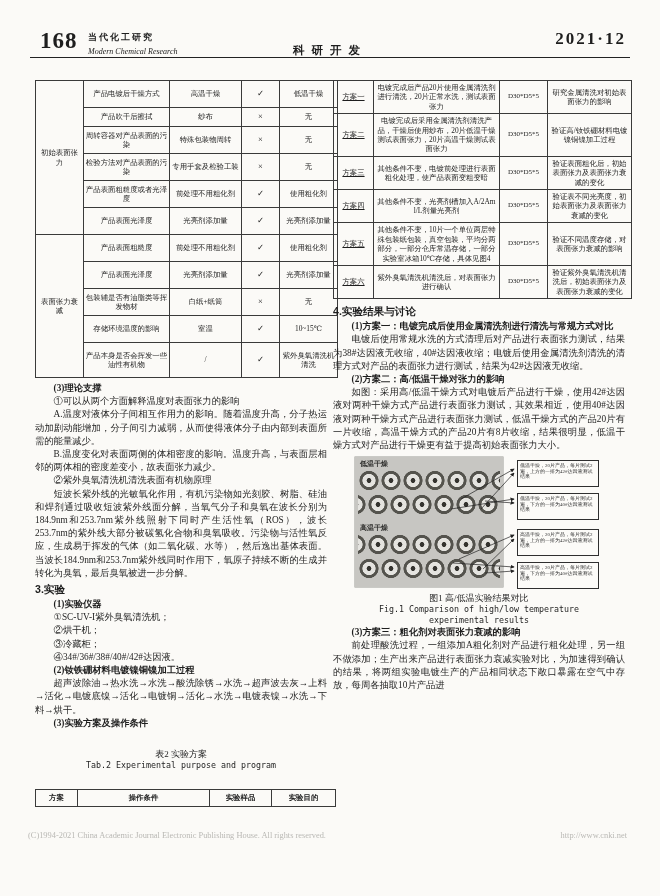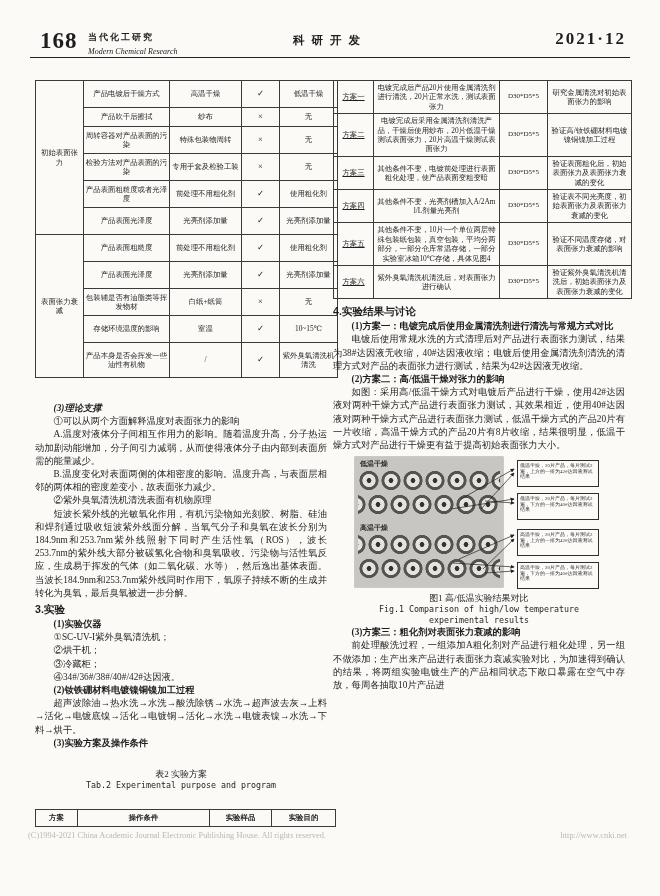--- a/index.html
+++ b/index.html
@@ -8,21 +8,21 @@
     background:#fbfaf7;color:#1e1e1e;
     font-family:"Liberation Serif","DejaVu Serif",serif;
   }
   
   .hdr{position:absolute;left:30px;right:30px;top:26px;height:30px;}
   .hdr-rule{position:absolute;left:30px;right:30px;top:57px;border-top:1.6px solid #222;}
   .pageno{position:absolute;left:10px;top:2px;font-size:23px;font-weight:bold;letter-spacing:1px;}
   .jblock{position:absolute;left:58px;top:3px;line-height:11px;}
   .jcn{font-family:"Liberation Sans",sans-serif;font-weight:bold;font-size:9px;letter-spacing:2px;}
   .jen{font-style:italic;font-size:8px;color:#222;}
-  .sect{position:absolute;left:0;right:0;top:7px;text-align:center;
+  .sect{position:absolute;left:0;right:0;top:17px;text-align:center;
         font-family:"Liberation Sans",sans-serif;font-weight:bold;font-size:11.5px;letter-spacing:7px;}
   .issue{position:absolute;right:4px;top:3px;font-size:17px;font-weight:bold;letter-spacing:2px;}
   
   .col{position:absolute;top:80px;width:292px;}
   .col-l{left:35px;}
   .col-r{left:333px;}
   
   table{border-collapse:collapse;width:100%;table-layout:fixed;}
   td,th{border:0.8px solid #3a3a3a;font-size:7.4px;line-height:9.4px;
         text-align:center;vertical-align:middle;padding:2px 1.5px;word-break:break-all;}
@@ -39,21 +39,21 @@
   .t-bot th{font-weight:bold;height:12px;}
   .t-bot .c1{width:38px;} .t-bot .c2{width:128px;} .t-bot .c3{width:58px;} .t-bot .c4{width:60px;}
   
   .para{font-size:9.3px;line-height:13.2px;text-align:justify;margin:0;text-indent:2em;}
   .bheading{font-weight:bold;}
   .h-num{font-family:"Liberation Sans",sans-serif;font-weight:bold;font-size:10.6px;
          line-height:15px;margin:2px 0 1px 0;}
   .list{margin:0;text-indent:2em;font-size:9.3px;line-height:13.2px;}
   .cap{ text-align:center;font-size:9px;line-height:12px;margin:1px 0 0 0;}
   .cap-en{font-family:"DejaVu Sans Mono",monospace;font-size:8.3px;line-height:11px;text-align:center;margin:0;}
-  .mt3{margin-top:18px;} .mt5{margin-top:5px;} .mt8{margin-top:24px;font-style:italic;}
+  .mt3{margin-top:18px;} .mt5{margin-top:5px;} .mt8{margin-top:4px;}
   
   .figure{position:relative;height:134px;margin-top:5px;}
   .photo{position:absolute;left:22px;top:0;width:148px;height:130px;background:#c7c6c2;
          box-shadow:0 0 0 0.5px #9a9995;}
   .panel{height:64px;}
   .panel-label{font-family:"Liberation Sans",sans-serif;font-weight:bold;font-size:7px;
                color:#2c2c2a;padding:3px 0 0 5px;line-height:8px;}
   .ring-row{height:23px;margin:1px 3px 0 3px;background-repeat:repeat-x;background-size:22px 23px;
     background-image:radial-gradient(circle at 11px 11.5px,#34332f 0 2.1px,#e4e3df 2.7px 6.3px,#54534d 6.9px 9.3px,rgba(0,0,0,0) 9.8px);}
   .ring-row.off{background-position:9px 0;}

